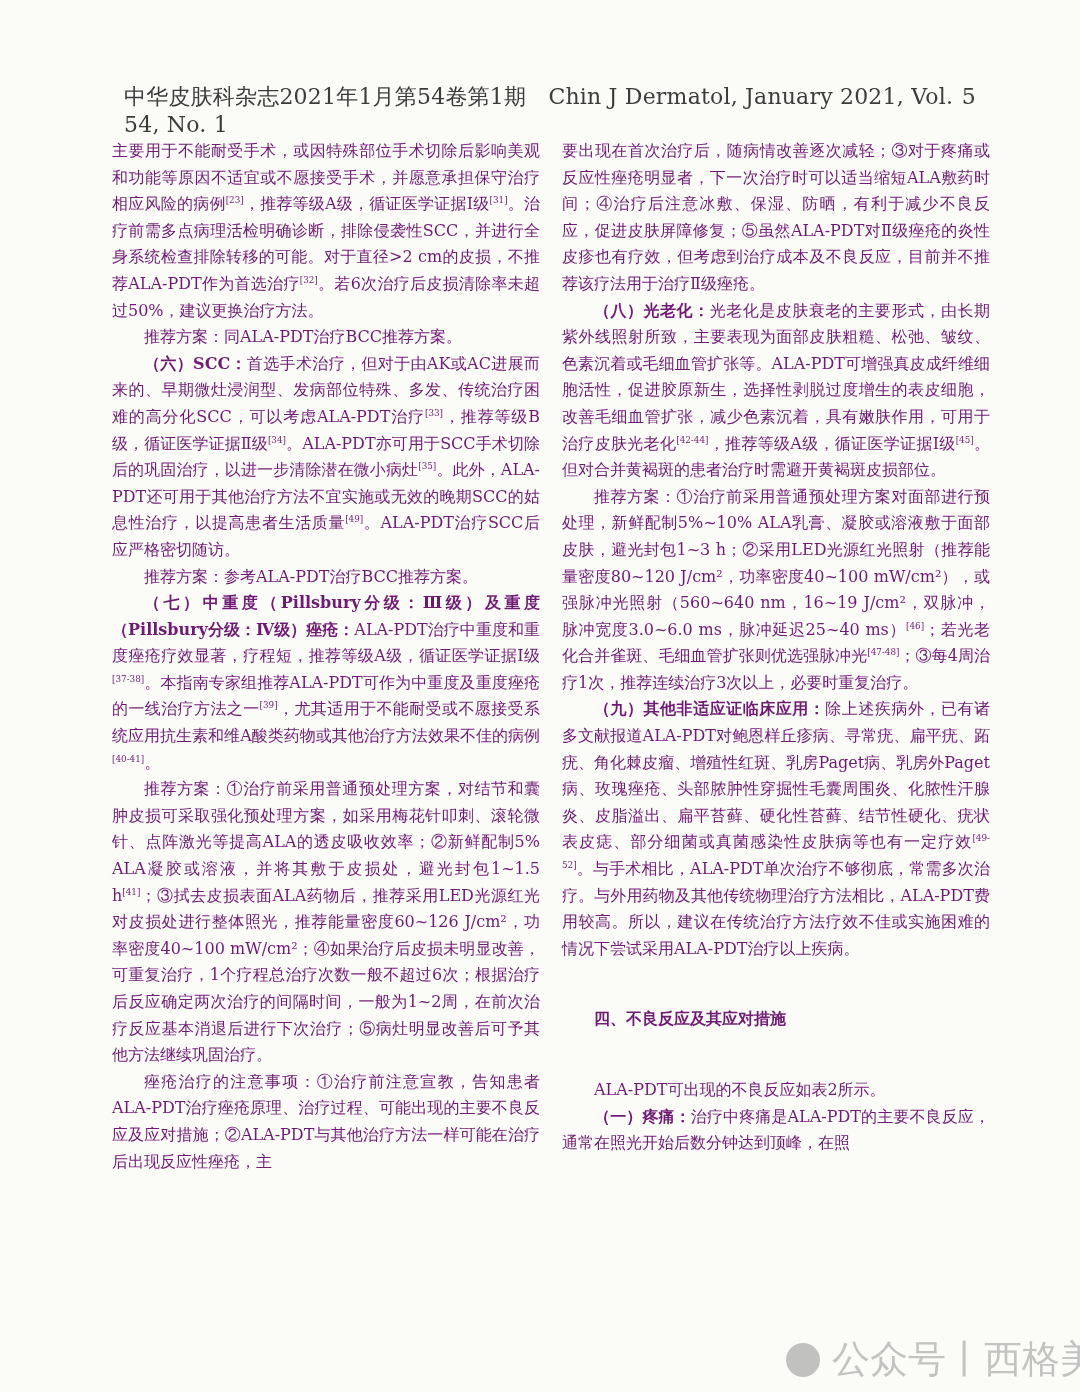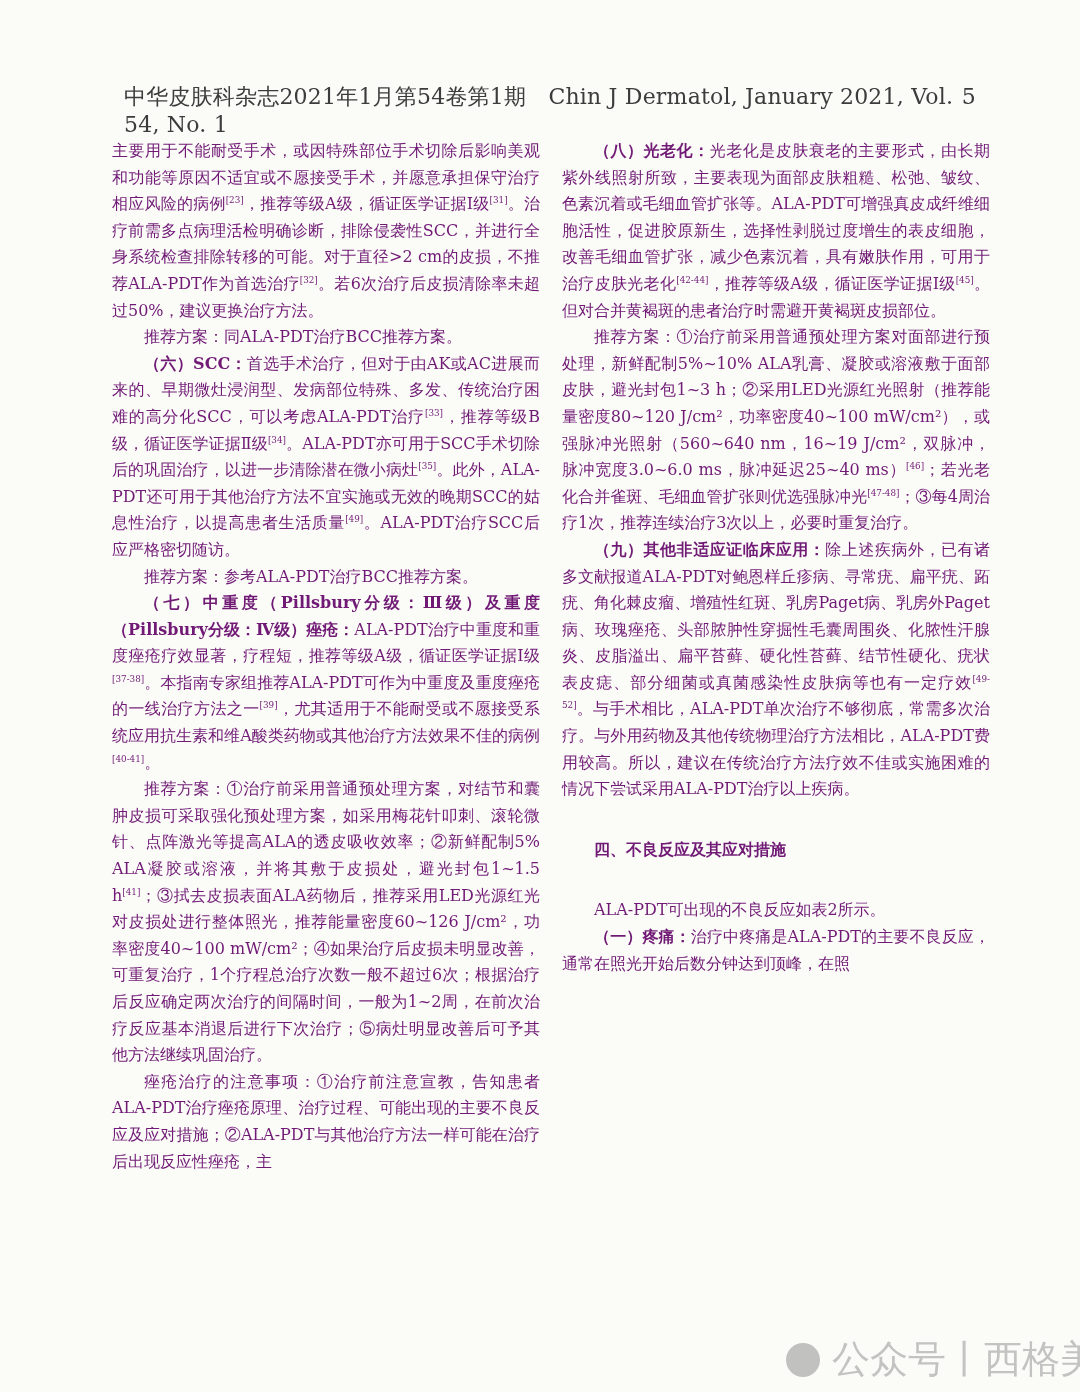--- a/index.html
+++ b/index.html
@@ -22,21 +22,21 @@
     display:flex;gap:22px;
   }
   .column{
     width:428px;
     font-size:16px;line-height:26.6px;
     text-align:justify;text-justify:inter-ideograph;
     color:#701a75;
   }
   .para{margin:0;text-indent:2em;}
   .para.no-indent{text-indent:0;}
-  .para.heading{font-weight:bold;margin:34px 0;}
+  .para.heading{font-weight:bold;margin:44px 0;}
   .b{font-weight:bold;}
   sup{font-size:.55em;vertical-align:super;line-height:0;letter-spacing:0;}
   .watermark{
     position:absolute;left:786px;top:1334px;
     display:flex;align-items:center;gap:12px;
     font-family:"DejaVu Sans","Liberation Sans",sans-serif;
     font-size:38px;color:#bdbdbd;opacity:.9;
     white-space:nowrap;pointer-events:none;
   }
   .wm-circle{
@@ -58,20 +58,21 @@
     <div class="column">
         <p class="para no-indent"><span>主要用于不能耐受手术，或因特殊部位手术切除后影响美观和功能等原因不适宜或不愿接受手术，并愿意承担保守治疗相应风险的病例</span><sup>[23]</sup><span>，推荐等级A级，循证医学证据Ⅰ级</span><sup>[31]</sup><span>。治疗前需多点病理活检明确诊断，排除侵袭性SCC，并进行全身系统检查排除转移的可能。对于直径&gt;2 cm的皮损，不推荐ALA-PDT作为首选治疗</span><sup>[32]</sup><span>。若6次治疗后皮损清除率未超过50%，建议更换治疗方法。</span></p>
         <p class="para"><span>推荐方案：同ALA-PDT治疗BCC推荐方案。</span></p>
         <p class="para"><span class="b">（六）SCC：</span><span>首选手术治疗，但对于由AK或AC进展而来的、早期微灶浸润型、发病部位特殊、多发、传统治疗困难的高分化SCC，可以考虑ALA-PDT治疗</span><sup>[33]</sup><span>，推荐等级B级，循证医学证据Ⅱ级</span><sup>[34]</sup><span>。ALA-PDT亦可用于SCC手术切除后的巩固治疗，以进一步清除潜在微小病灶</span><sup>[35]</sup><span>。此外，ALA-PDT还可用于其他治疗方法不宜实施或无效的晚期SCC的姑息性治疗，以提高患者生活质量</span><sup>[49]</sup><span>。ALA-PDT治疗SCC后应严格密切随访。</span></p>
         <p class="para"><span>推荐方案：参考ALA-PDT治疗BCC推荐方案。</span></p>
         <p class="para"><span class="b">（七）中重度（Pillsbury分级：Ⅲ级）及重度（Pillsbury分级：Ⅳ级）痤疮：</span><span>ALA-PDT治疗中重度和重度痤疮疗效显著，疗程短，推荐等级A级，循证医学证据Ⅰ级</span><sup>[37-38]</sup><span>。本指南专家组推荐ALA-PDT可作为中重度及重度痤疮的一线治疗方法之一</span><sup>[39]</sup><span>，尤其适用于不能耐受或不愿接受系统应用抗生素和维A酸类药物或其他治疗方法效果不佳的病例</span><sup>[40-41]</sup><span>。</span></p>
         <p class="para"><span>推荐方案：①治疗前采用普通预处理方案，对结节和囊肿皮损可采取强化预处理方案，如采用梅花针叩刺、滚轮微针、点阵激光等提高ALA的透皮吸收效率；②新鲜配制5% ALA凝胶或溶液，并将其敷于皮损处，避光封包1~1.5 h</span><sup>[41]</sup><span>；③拭去皮损表面ALA药物后，推荐采用LED光源红光对皮损处进行整体照光，推荐能量密度60~126 J/cm²，功率密度40~100 mW/cm²；④如果治疗后皮损未明显改善，可重复治疗，1个疗程总治疗次数一般不超过6次；根据治疗后反应确定两次治疗的间隔时间，一般为1~2周，在前次治疗反应基本消退后进行下次治疗；⑤病灶明显改善后可予其他方法继续巩固治疗。</span></p>
         <p class="para"><span>痤疮治疗的注意事项：①治疗前注意宣教，告知患者ALA-PDT治疗痤疮原理、治疗过程、可能出现的主要不良反应及应对措施；②ALA-PDT与其他治疗方法一样可能在治疗后出现反应性痤疮，主</span></p>
       </div>
     <div class="column">
+        <p class="para no-indent"><span>要出现在首次治疗后，随病情改善逐次减轻；③对于疼痛或反应性痤疮明显者，下一次治疗时可以适当缩短ALA敷药时间；④治疗后注意冰敷、保湿、防晒，有利于减少不良反应，促进皮肤屏障修复；⑤虽然ALA-PDT对Ⅱ级痤疮的炎性皮疹也有疗效，但考虑到治疗成本及不良反应，目前并不推荐该疗法用于治疗Ⅱ级痤疮。</span></p>
         <p class="para"><span class="b">（八）光老化：</span><span>光老化是皮肤衰老的主要形式，由长期紫外线照射所致，主要表现为面部皮肤粗糙、松弛、皱纹、色素沉着或毛细血管扩张等。ALA-PDT可增强真皮成纤维细胞活性，促进胶原新生，选择性剥脱过度增生的表皮细胞，改善毛细血管扩张，减少色素沉着，具有嫩肤作用，可用于治疗皮肤光老化</span><sup>[42-44]</sup><span>，推荐等级A级，循证医学证据Ⅰ级</span><sup>[45]</sup><span>。但对合并黄褐斑的患者治疗时需避开黄褐斑皮损部位。</span></p>
         <p class="para"><span>推荐方案：①治疗前采用普通预处理方案对面部进行预处理，新鲜配制5%~10% ALA乳膏、凝胶或溶液敷于面部皮肤，避光封包1~3 h；②采用LED光源红光照射（推荐能量密度80~120 J/cm²，功率密度40~100 mW/cm²），或强脉冲光照射（560~640 nm，16~19 J/cm²，双脉冲，脉冲宽度3.0~6.0 ms，脉冲延迟25~40 ms）</span><sup>[46]</sup><span>；若光老化合并雀斑、毛细血管扩张则优选强脉冲光</span><sup>[47-48]</sup><span>；③每4周治疗1次，推荐连续治疗3次以上，必要时重复治疗。</span></p>
         <p class="para"><span class="b">（九）其他非适应证临床应用：</span><span>除上述疾病外，已有诸多文献报道ALA-PDT对鲍恩样丘疹病、寻常疣、扁平疣、跖疣、角化棘皮瘤、增殖性红斑、乳房Paget病、乳房外Paget病、玫瑰痤疮、头部脓肿性穿掘性毛囊周围炎、化脓性汗腺炎、皮脂溢出、扁平苔藓、硬化性苔藓、结节性硬化、疣状表皮痣、部分细菌或真菌感染性皮肤病等也有一定疗效</span><sup>[49-52]</sup><span>。与手术相比，ALA-PDT单次治疗不够彻底，常需多次治疗。与外用药物及其他传统物理治疗方法相比，ALA-PDT费用较高。所以，建议在传统治疗方法疗效不佳或实施困难的情况下尝试采用ALA-PDT治疗以上疾病。</span></p>
         <p class="para heading"><span>四、不良反应及其应对措施</span></p>
         <p class="para"><span>ALA-PDT可出现的不良反应如表2所示。</span></p>
         <p class="para"><span class="b">（一）疼痛：</span><span>治疗中疼痛是ALA-PDT的主要不良反应，通常在照光开始后数分钟达到顶峰，在照</span></p>
       </div>
   </div>
 
   <div class="watermark">

